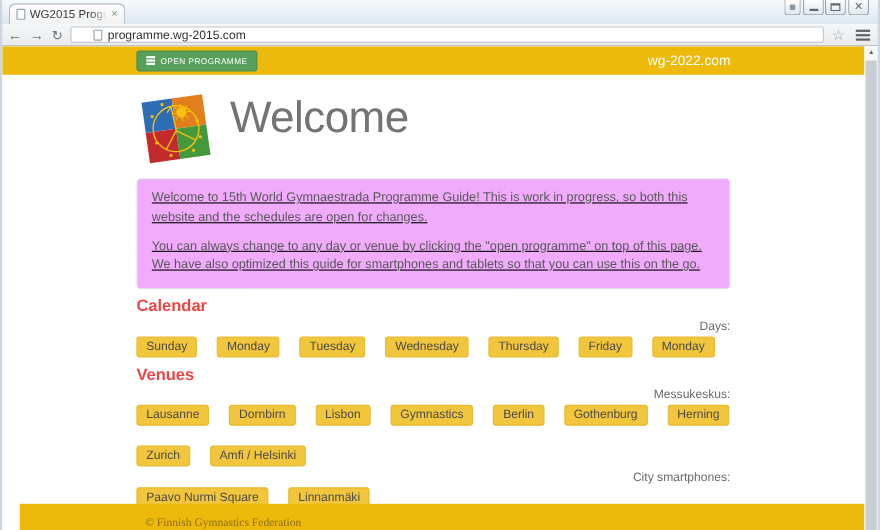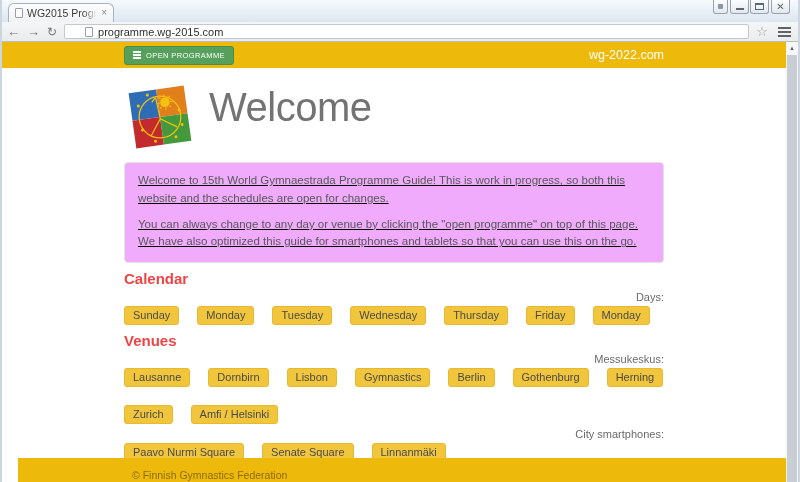--- a/index.html
+++ b/index.html
@@ -68,21 +68,21 @@
     padding:9px 13px 11px;text-decoration:underline; }
   .well p { font-size:11.5px; color:#585858; line-height:1.55; }
   .well p + p { margin-top:8px; }
 
   .section-heading { font-size:15px; font-weight:bold; color:#ef4444; margin-top:7px; }
   .group-label { font-size:11px; color:#6a6a6a; margin-top:4px;text-align:right; }
   .tag-row { display:flex; flex-wrap:wrap; gap:18px; margin-top:3px; }
   .tag { background:#F1C63D; border:1px solid #e6b92f; border-radius:3px; color:#4a4a4a;
     font-size:11px; padding:2px 8px 3px; cursor:pointer; font-family:"Liberation Sans",sans-serif; }
 
-  .site-footer { position:absolute; left:16px; right:0; bottom:0; height:24px; background:#EDBA0C; }
+  .site-footer { position:absolute; left:16px; right:0; bottom:0; height:24px; background:#EDBA0C;font-family:Liberation Serif, serif; }
   .site-footer .container { padding-top:7px; }
   .copyright { font-size:10.5px; color:rgba(60,40,0,.55); }
 </style>
 </head>
 <body>
 
 <div id="canvas">
 
   <div class="titlebar">
     <div class="winbtn wb-extra">
@@ -189,21 +189,20 @@
           <button class="tag">Berlin</button>
           <button class="tag">Gothenburg</button>
           <button class="tag">Herning</button>
           <button class="tag">Zurich</button>
           <button class="tag">Amfi / Helsinki</button>
         </div>
 
       <div class="group-label">City smartphones:</div>
       <div class="tag-row">
           <button class="tag">Paavo Nurmi Square</button>
-          <button class="tag">Senate Square</button>
           <button class="tag">Linnanmäki</button>
         </div>
 
       <div class="group-label">Others:</div>
       <div class="tag-row">
           <button class="tag">Olympic Stadium</button>
           <button class="tag">Ice Hall</button>
           <button class="tag">Sonera Stadium</button>
           <button class="tag">Töölö Sports Hall</button>
         </div>

